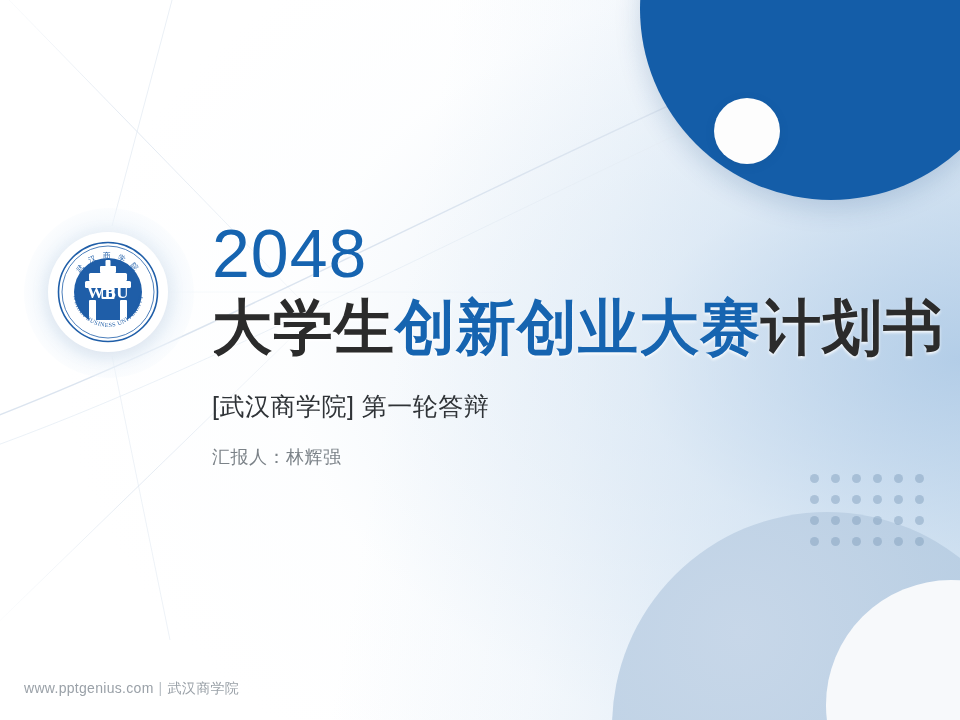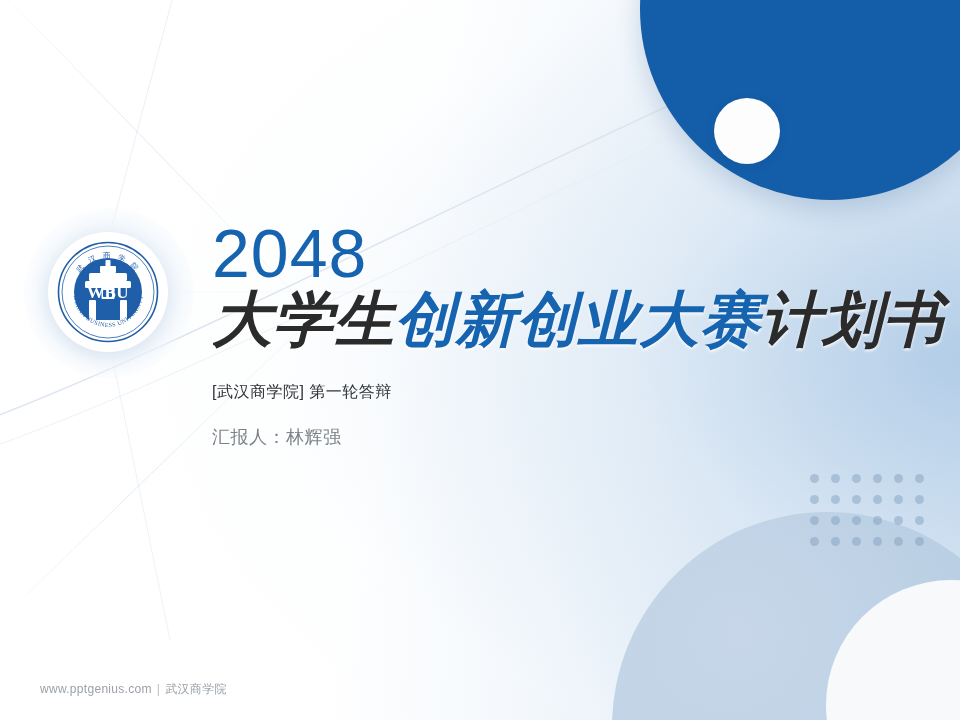--- a/index.html
+++ b/index.html
@@ -62,40 +62,39 @@
 
   
   #content { position:absolute; left:212px; top:222px; width:700px; }
 
   #year {
     font-size:68px; line-height:0.94; font-weight:normal;
     color:#1664b0; letter-spacing:1px;
     text-shadow:0 2px 3px rgba(255,255,255,0.9);
   }
   #headline {
-    margin-top:2px;
+    margin-top:10px;
     font-size:60px; line-height:1.06; font-weight:bold;
     letter-spacing:1px; white-space:nowrap;
     text-shadow:0 2px 3px rgba(255,255,255,0.85);
-    font-style:italic;
   }
   #headline .dark { color:#2b2b2b; }
   #headline .accent { color:#1664b0; }
 
   #subtitle {
-    margin-top:30px; font-size:16px; color:#2f3337; letter-spacing:0.5px;
+    margin-top:30px; font-size:25px; color:#2f3337; letter-spacing:0.5px;
   }
 
   #meta { margin-top:20px; }
   #meta div { font-size:18px; color:#7b8288; line-height:1.62; letter-spacing:0.5px; }
 
   
   #footer {
-    position:absolute; left:40px; bottom:22px;
-    font-size:12px; color:#9aa1a8; letter-spacing:0.3px;
+    position:absolute; left:24px; bottom:22px;
+    font-size:14px; color:#9aa1a8; letter-spacing:0.3px;
   }
   #footer .sep { margin:0 5px; color:#b9bfc5; }
 </style>
 </head>
 <body>
 
 <div id="slide">
 
   <svg id="deco-svg" viewBox="0 0 960 720" preserveAspectRatio="none">
     <defs>

